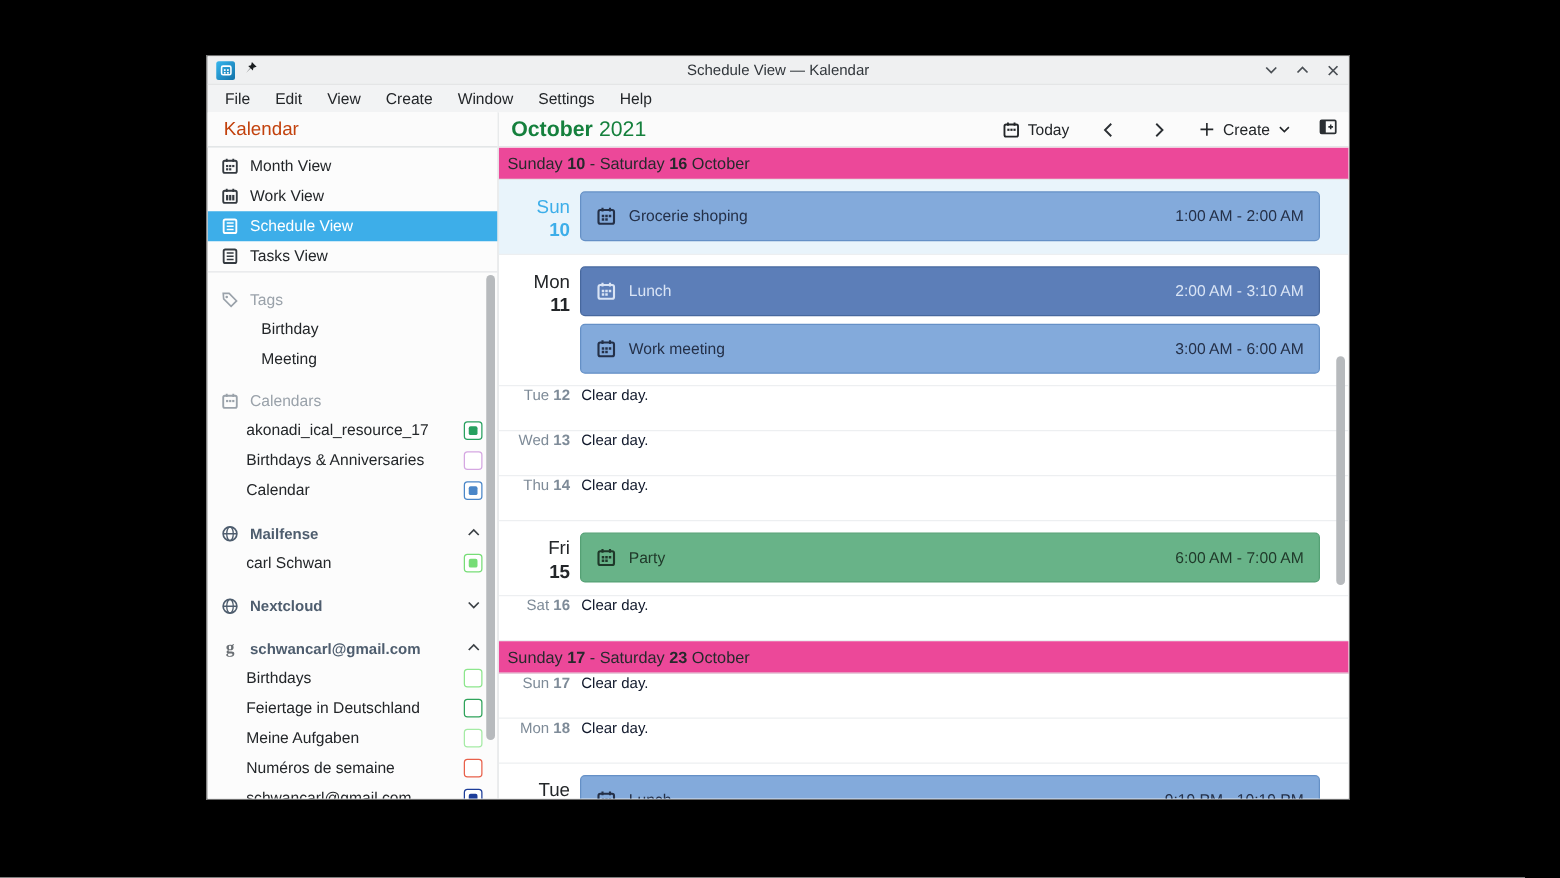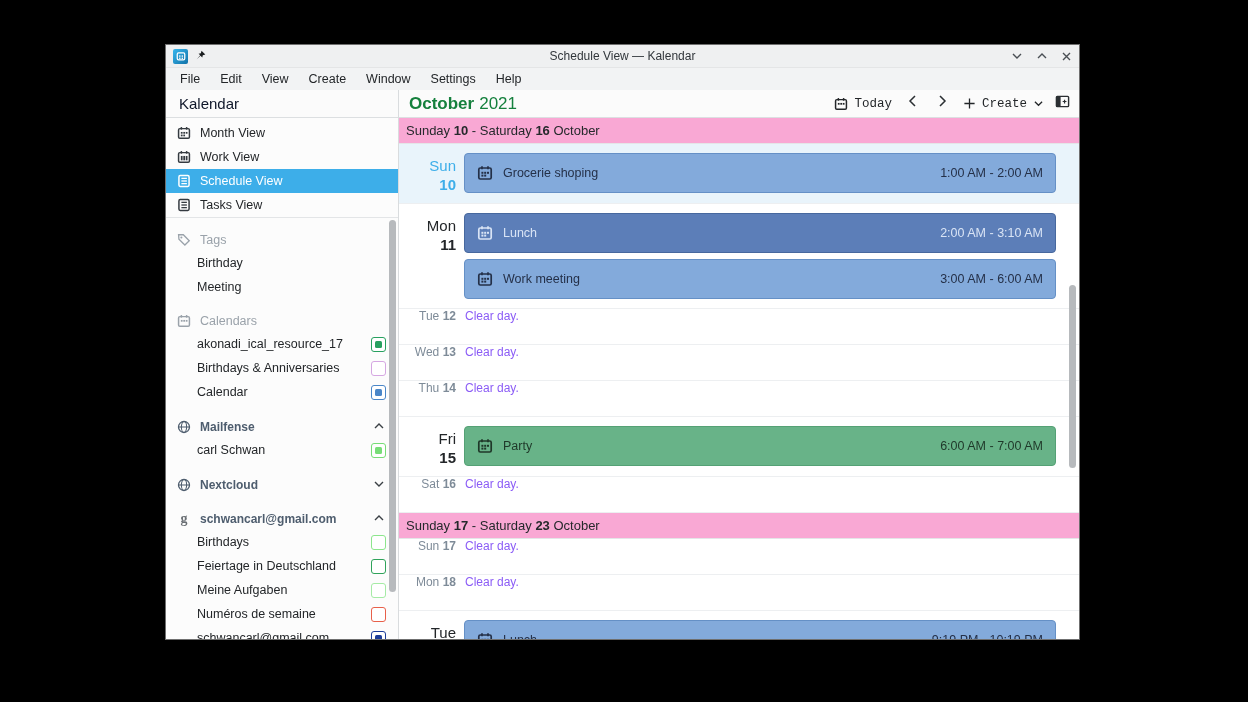--- a/index.html
+++ b/index.html
@@ -23,74 +23,74 @@
   .menu-item{font-size:12.5px;color:#232629;padding:0 10px;line-height:22px;}
 
   
   .app-body{flex:1;display:flex;min-height:0;}
   .panel-header{flex:0 0 28px;height:28px;background:#fbfbfb;border-bottom:1px solid #dcdfe1;
                 display:flex;align-items:center;box-sizing:border-box;}
 
   
   .sidebar{flex:0 0 232px;width:232px;background:#fcfcfc;border-right:1px solid #d9dcde;
            display:flex;flex-direction:column;min-height:0;}
-  .sidebar .panel-header{padding-left:13px;font-size:15px;color:#0f172a;}
+  .sidebar .panel-header{padding-left:13px;font-size:15px;color:#c2410c;}
   .side-content{flex:1;overflow:hidden;position:relative;padding-top:3px;}
   .nav-item{height:24px;display:flex;align-items:center;gap:9px;padding-left:11px;font-size:12.5px;color:#232629;}
   .nav-item .nicon{display:flex;color:#343a40;}
   .nav-item.selected{background:#3daee9;color:#fff;}
   .nav-item.selected .nicon{color:#fff;}
   .nav-divider{border-top:1px solid #e3e5e7;margin:0 0 4px 0;}
   .section-header{height:22px;display:flex;align-items:center;gap:9px;padding-left:11px;
                   color:#9aa2aa;font-size:12.5px;margin-top:11px;}
   .account-header{height:22px;display:flex;align-items:center;gap:9px;padding:0 0 0 11px;
                   color:#4e5d6e;font-size:12px;font-weight:bold;margin-top:12px;}
   .account-header .chev{margin-left:auto;margin-right:13px;color:#3b4045;}
-  .tag-item{height:24px;display:flex;align-items:center;padding-left:31px;font-size:12.5px;color:#232629;}
+  .tag-item{height:24px;display:flex;align-items:center;padding-left:43px;font-size:12.5px;color:#232629;}
   .cal-item{height:24px;display:flex;align-items:center;padding-left:31px;font-size:12.5px;color:#232629;}
   .cal-item .cb{margin-left:auto;margin-right:12px;}
   .cb{width:15px;height:15px;box-sizing:border-box;border:1.5px solid var(--c0,#999);border-radius:3px;
       background:#fff;display:flex;align-items:center;justify-content:center;}
   .cb i{display:block;width:7px;height:7px;border-radius:1.5px;background:transparent;}
   .cb.checked i{background:var(--c0,#999);}
   .gicon{font-family:"Liberation Serif",serif;font-size:14px;line-height:14px;color:#6a6f74;width:14px;
          text-align:center;font-weight:bold;}
   .side-scrollbar{position:absolute;right:2px;top:102px;width:7px;height:372px;background:#b7babd;border-radius:3.5px;}
 
   
   .main{flex:1;display:flex;flex-direction:column;min-width:0;}
   .main .panel-header{padding:0 9px 0 10px;}
   .month-title{font-size:17px;color:#15803d;}
   .month-title b{font-weight:bold;}
   .month-title .yr{margin-left:5px;font-weight:normal;}
-  .header-controls{margin-left:auto;display:flex;gap:11px;color:#2b2f33;font-family:Liberation Mono, monospace;}
+  .header-controls{margin-left:auto;display:flex;align-items:center;gap:22px;color:#2b2f33;}
   .hbtn{display:flex;align-items:center;gap:6px;font-size:12.5px;color:#232629;}
   .navchev{display:flex;padding:0 5px;}
 
   .schedule{flex:1;position:relative;overflow:hidden;background:#fff;}
-  .week-header{height:25px;line-height:25px;background:#f9a8d4;border-bottom:1px solid #e4e6e8;
+  .week-header{height:25px;line-height:25px;background:#ec4899;border-bottom:1px solid #e4e6e8;
                font-size:13px;color:#26292c;padding-left:7px;}
   .week-header b{font-weight:bold;}
   .day-row{display:flex;border-bottom:1px solid #edeff1;box-sizing:border-box;}
   .day-row.has-events{padding:9px 0;}
   .day-row.today{background:#e9f4fb;}
   .day-col{flex:0 0 57px;text-align:right;padding-top:3px;font-size:15px;line-height:19px;color:#232629;}
   .day-col .day-num{font-weight:bold;}
   .today .day-col{color:#3daee9;}
   .events{flex:1;padding:0 23px 0 8px;display:flex;flex-direction:column;gap:6px;min-width:0;}
   .event{height:40px;border-radius:4px;display:flex;align-items:center;padding:0 12px;box-sizing:border-box;
          background:var(--c0);border:1px solid var(--c1);color:#243048;font-size:12.5px;}
   .event .ev-icon{display:flex;margin-right:10px;}
   .event .ev-time{margin-left:auto;padding-left:12px;white-space:nowrap;}
   .event.selected{color:#d9e4f5;}
   .event.green{color:#1f3829;}
   .clear-row{height:35px;display:flex;font-size:12px;border-bottom:1px solid #edeff1;}
   .clear-day{flex:0 0 57px;text-align:right;color:#7e8b98;}
   .clear-day b{font-weight:bold;}
-  .clear-note{padding-left:9px;color:#8b5cf6;}
+  .clear-note{padding-left:9px;color:#0f172a;}
   .main-scrollbar{position:absolute;right:3px;top:167px;width:7px;height:183px;background:#b7babd;border-radius:3.5px;}
   svg{flex:none;}
 </style>
 </head>
 <body>
 
 <div class="window">
 
   <div class="titlebar">
     <div class="tb-title">Schedule View — Kalendar</div>

